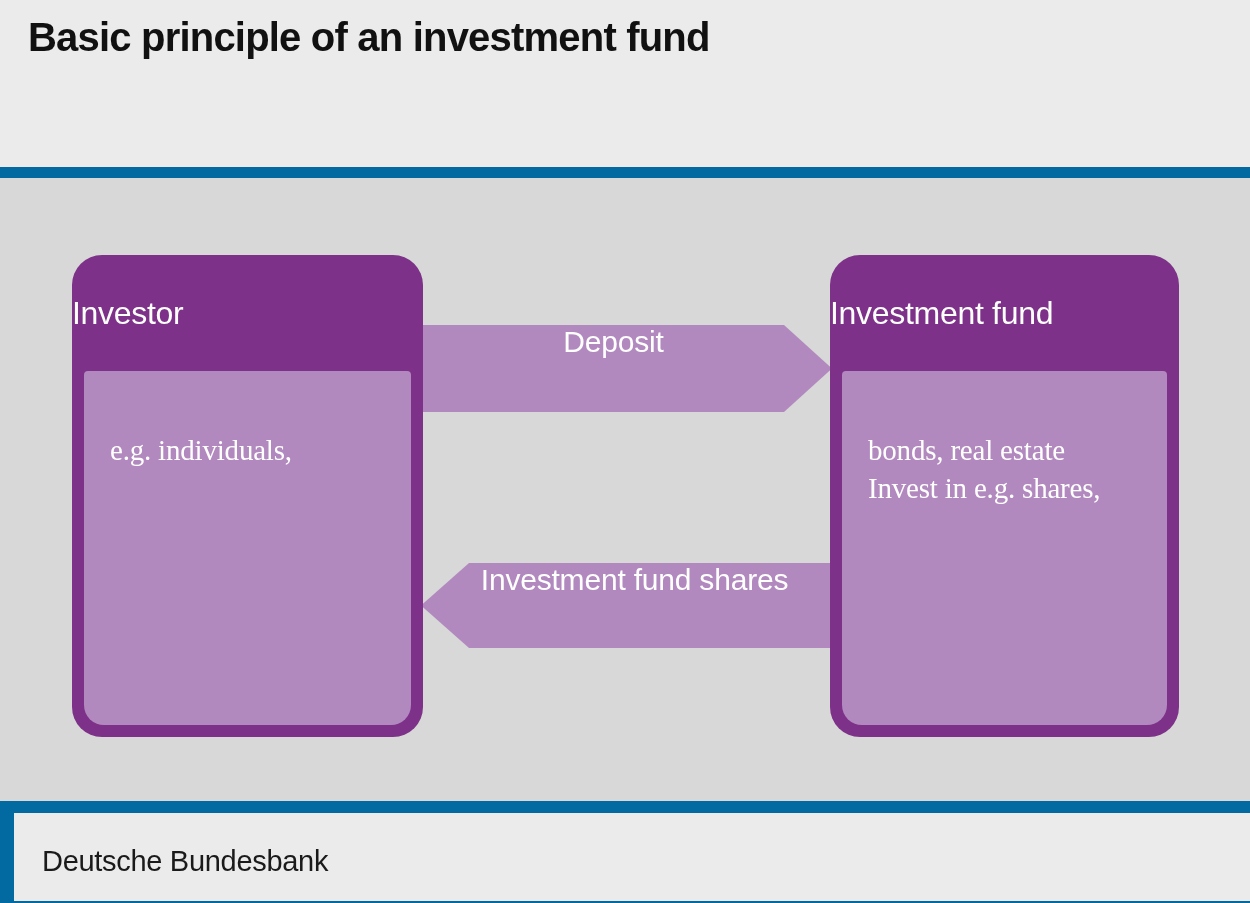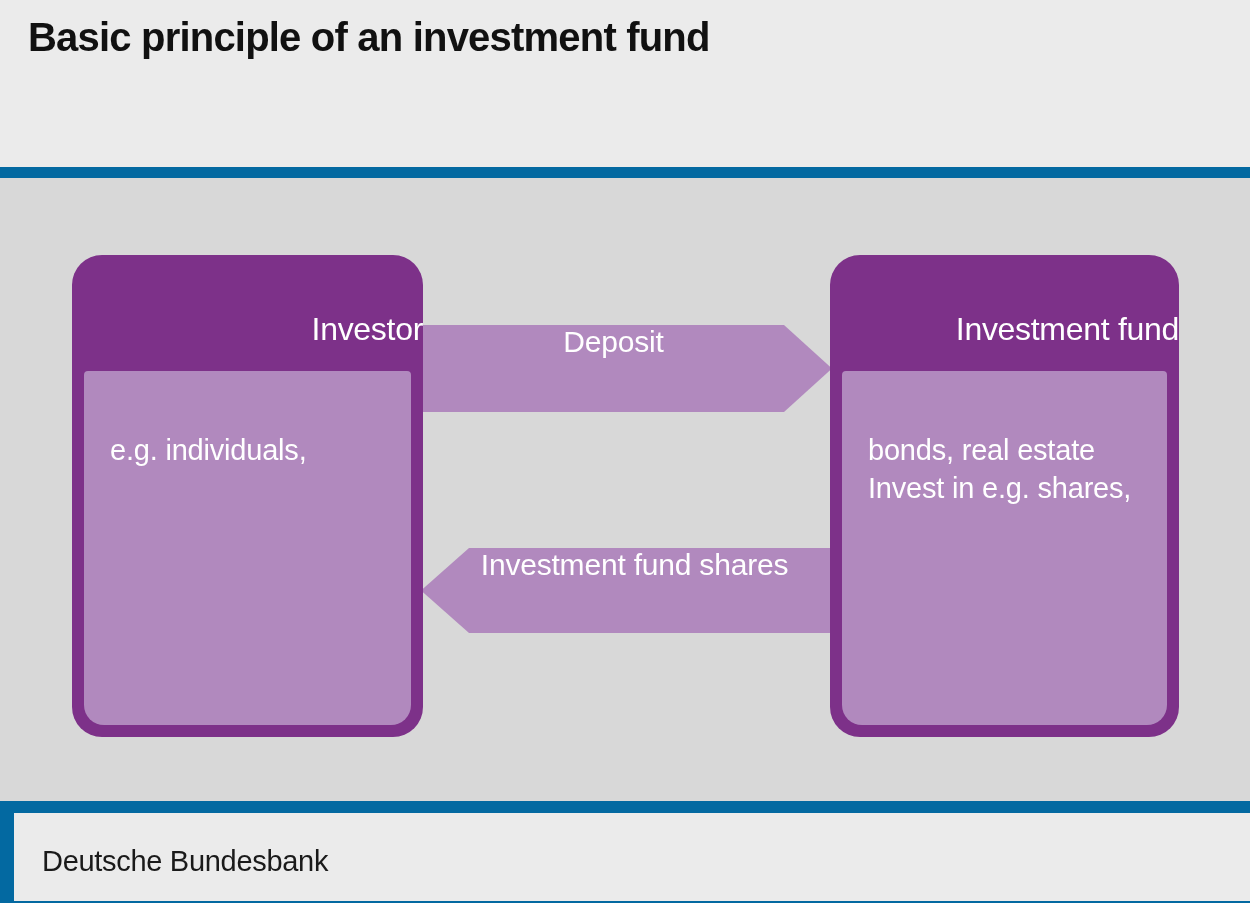--- a/index.html
+++ b/index.html
@@ -59,45 +59,46 @@
     top: 77px;               
     height: 482px;
     background: #7d3189;
     border-radius: 30px;
     z-index: 2;
   }
   .node-investor { left: 72px;  width: 351px; }
   .node-fund     { left: 830px; width: 349px; }
   .node-header {
     position: absolute;
-    left: 0; top: 16px; right: 0;
+    left: 0; top: 0; right: 0;
     height: 116px;
     display: flex;
     align-items: center;
-    justify-content: flex-end;
+    justify-content: flex-start;
   }
   .node-title {
     color: #ffffff;
     font-size: 32px;
     font-weight: 500;
     letter-spacing: -0.3px;
     white-space: nowrap;
   }
   .node-body {
     position: absolute;
     left: 12px; right: 12px;
     top: 116px; bottom: 12px;
     background: #b189be;
     border-radius: 4px 4px 20px 20px;
     box-sizing: border-box;
     padding: 60px 18px 8px 26px;
     color: #ffffff;
     font-size: 29px;
     line-height: 38px;
     letter-spacing: -0.2px;
+    font-family: Liberation Serif, serif;
   }
   
   .flow-arrow {
     position: absolute;
     width: 409px;
     background: #b189be;
     display: flex;
     align-items: flex-start;
     justify-content: center;
     box-sizing: border-box;
@@ -109,21 +110,21 @@
     letter-spacing: -0.2px;
     white-space: nowrap;
   }
   .arrow-right {
     left: 423px; top: 147px;   
     height: 87px;
     padding: 0 48px 0 20px;
     clip-path: polygon(0 0, calc(100% - 48px) 0, 100% 50%, calc(100% - 48px) 100%, 0 100%);
   }
   .arrow-left {
-    left: 421px; top: 370px;   
+    left: 421px; top: 385px;   
     height: 85px;
     padding: 0 30px 6px 48px;
     clip-path: polygon(0 50%, 48px 0, 100% 0, 100% 100%, 48px 100%);
   }
 </style>
 </head>
 <body>
 
 <div class="stage">
 

